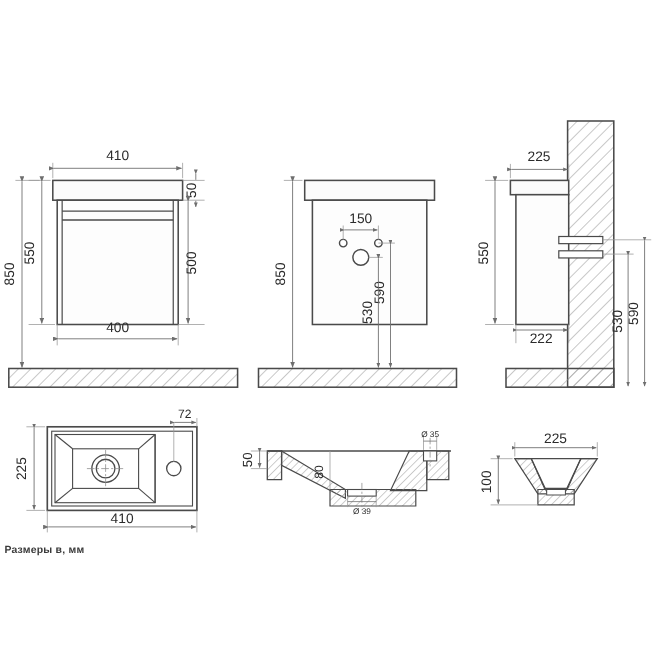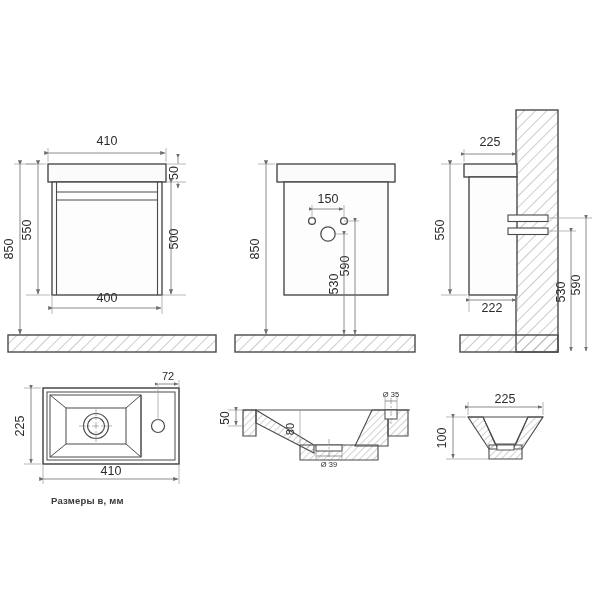--- a/index.html
+++ b/index.html
@@ -5,21 +5,21 @@
   html,body{margin:0;padding:0;background:#ffffff;}
   body{
     width:600px;height:600px;position:relative;overflow:hidden;
     font-family:"Liberation Sans","DejaVu Sans",sans-serif;
     color:#2b2b2b;
   }
   #sheet{position:absolute;left:0;top:12px;width:600px;height:600px;}
   .caption{
     position:absolute;left:4px;top:483px;
     font-size:9.5px;font-weight:bold;color:#3a3a3a;
-    letter-spacing:.2px;white-space:nowrap;margin-left:47px;
+    letter-spacing:.2px;white-space:nowrap;
   }
   svg{display:block;}
   text{font-family:"Liberation Sans","DejaVu Sans",sans-serif;fill:#2b2b2b;}
 </style>
 </head>
 <body>
 
 <div id="sheet">
 
 <svg width="600" height="600" viewBox="0 0 600 600">

